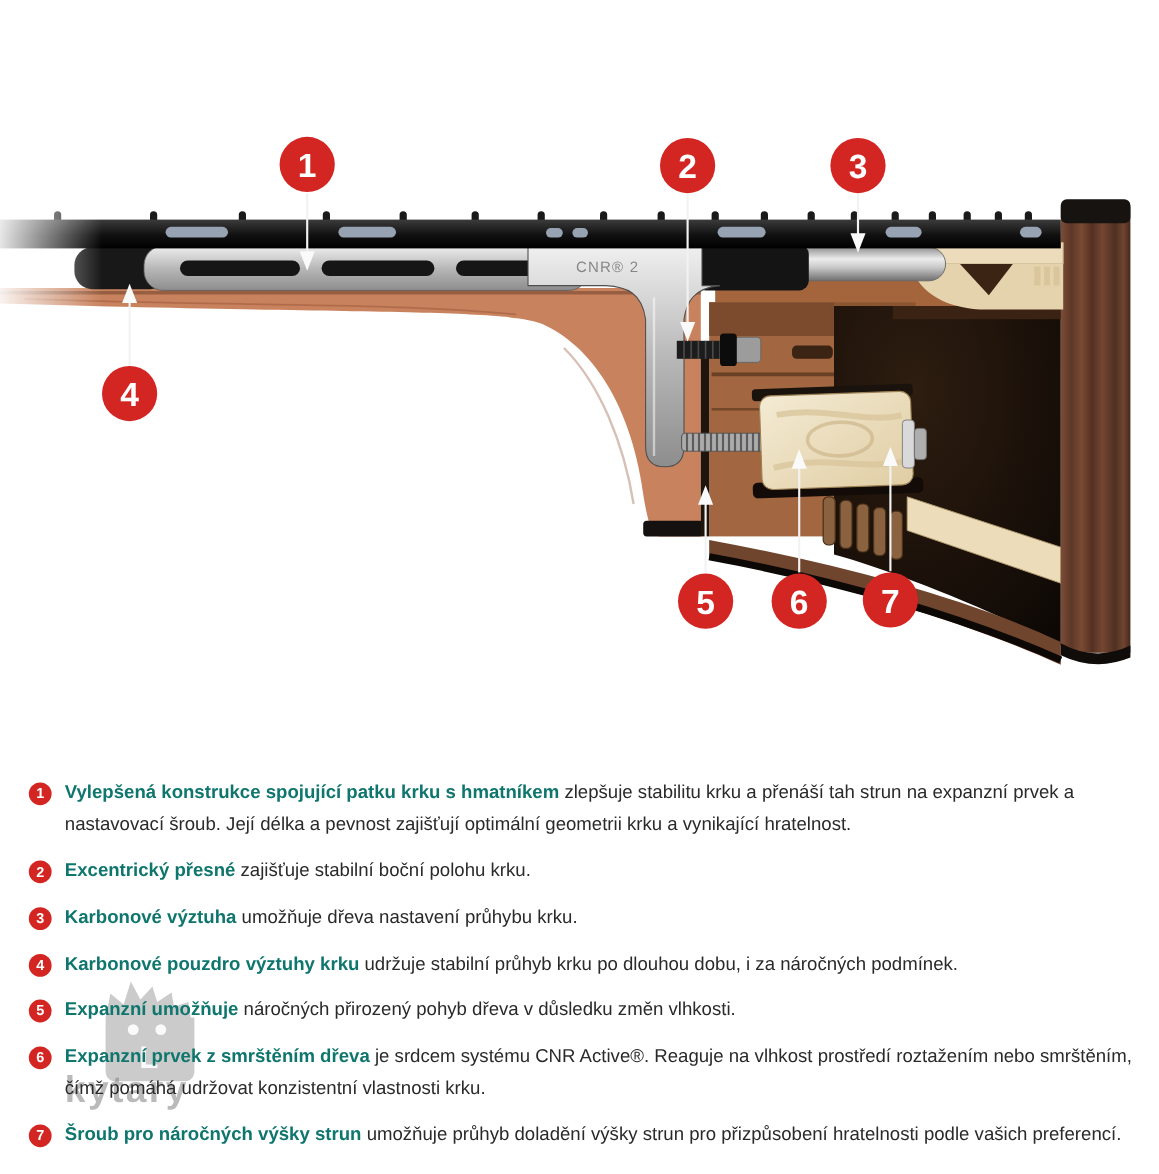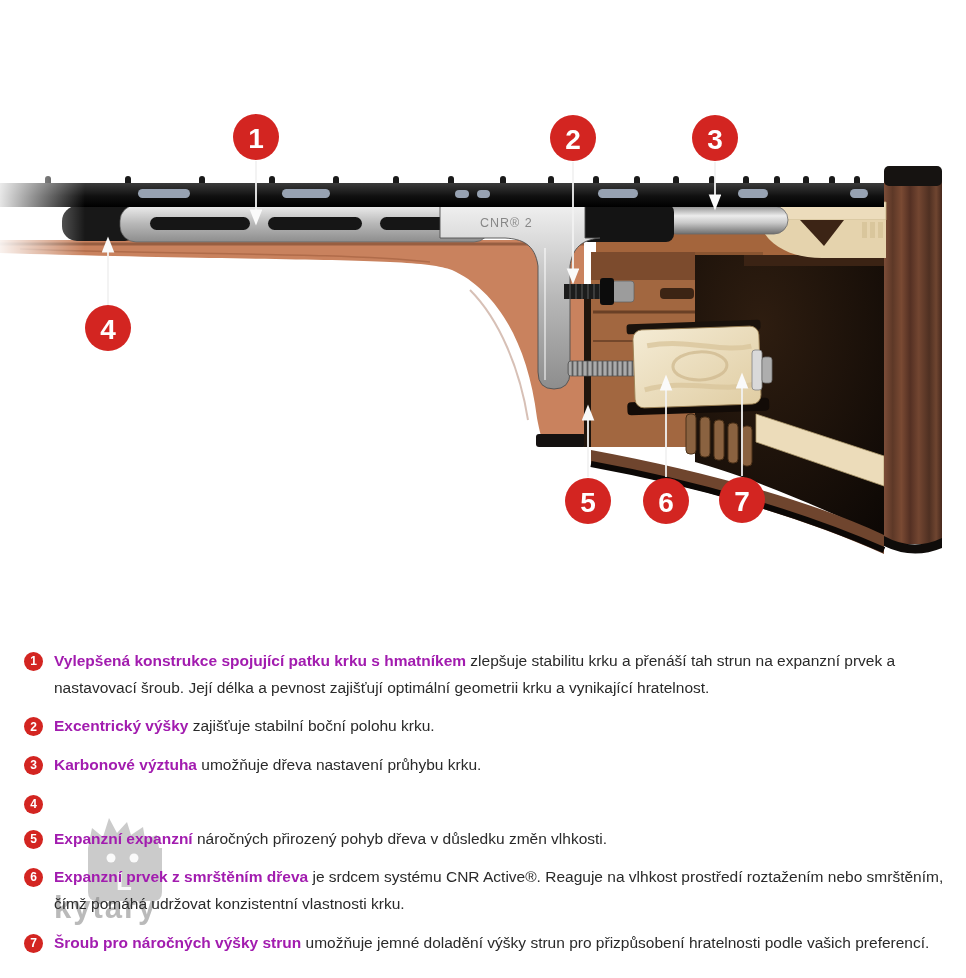--- a/index.html
+++ b/index.html
@@ -10,21 +10,21 @@
   
   .watermark{position:absolute;left:58px;top:806px;width:160px;height:130px;z-index:1;pointer-events:none;}
   .watermark .wm-text{position:absolute;left:-4px;top:84px;font-size:31px;font-weight:bold;
         letter-spacing:2px;color:rgba(130,130,130,0.55);}
   
   .legend{position:absolute;left:24px;top:648px;width:922px;z-index:2;list-style:none;margin:0;padding:0;}
   .legend li{display:flex;gap:11px;margin-bottom:12px;font-size:15.5px;line-height:1.72;color:#2a2a2a;}
   .legend .badge{flex:none;width:19px;height:19px;border-radius:50%;background:#d32521;color:#fff;
         font-size:12px;font-weight:bold;display:flex;align-items:center;justify-content:center;
         margin-top:4px;}
-  .legend b{color:#a21caf;}
+  .legend b{color:#0f766e;}
   .callout-num{font:bold 28px "Liberation Sans",sans-serif;fill:#ffffff;}
   .engrave{font:12.5px "Liberation Sans",sans-serif;fill:#7d7d7d;letter-spacing:1px;opacity:.9;}
   .wm-letter{font:bold 26px "Liberation Sans",sans-serif;fill:rgba(255,255,255,0.9);}
 </style>
 </head>
 <body>
 
 <div class="page">
 
   <div class="figure">
@@ -267,36 +267,37 @@
     <div class="wm-text">kytary</div>
   </div>
 
   <ol class="legend">
     <li>
       <span class="badge">1</span>
       <p style="margin:0"><b>Vylepšená konstrukce spojující patku krku s hmatníkem</b><span> zlepšuje stabilitu krku a přenáší tah strun na expanzní prvek a nastavovací šroub. Její délka a pevnost zajišťují optimální geometrii krku a vynikající hratelnost.</span></p>
     </li>
     <li>
       <span class="badge">2</span>
-      <p style="margin:0"><b>Excentrický výšky</b><span> zajišťuje stabilní boční polohu krku.</span></p>
+      <p style="margin:0"><b>Excentrický přesné</b><span> zajišťuje stabilní boční polohu krku.</span></p>
     </li>
     <li>
       <span class="badge">3</span>
       <p style="margin:0"><b>Karbonové výztuha</b><span> umožňuje dřeva nastavení průhybu krku.</span></p>
     </li>
     <li>
       <span class="badge">4</span>
+      <p style="margin:0"><b>Karbonové pouzdro výztuhy krku</b><span> udržuje stabilní průhyb krku po dlouhou dobu, i za náročných podmínek.</span></p>
     </li>
     <li>
       <span class="badge">5</span>
-      <p style="margin:0"><b>Expanzní expanzní</b><span> náročných přirozený pohyb dřeva v důsledku změn vlhkosti.</span></p>
+      <p style="margin:0"><b>Expanzní umožňuje</b><span> náročných přirozený pohyb dřeva v důsledku změn vlhkosti.</span></p>
     </li>
     <li>
       <span class="badge">6</span>
       <p style="margin:0"><b>Expanzní prvek z smrštěním dřeva</b><span> je srdcem systému CNR Active®. Reaguje na vlhkost prostředí roztažením nebo smrštěním, čímž pomáhá udržovat konzistentní vlastnosti krku.</span></p>
     </li>
     <li>
       <span class="badge">7</span>
-      <p style="margin:0"><b>Šroub pro náročných výšky strun</b><span> umožňuje jemné doladění výšky strun pro přizpůsobení hratelnosti podle vašich preferencí.</span></p>
+      <p style="margin:0"><b>Šroub pro náročných výšky strun</b><span> umožňuje průhyb doladění výšky strun pro přizpůsobení hratelnosti podle vašich preferencí.</span></p>
     </li>
   </ol>
 
 </div>
 
 </body></html>

